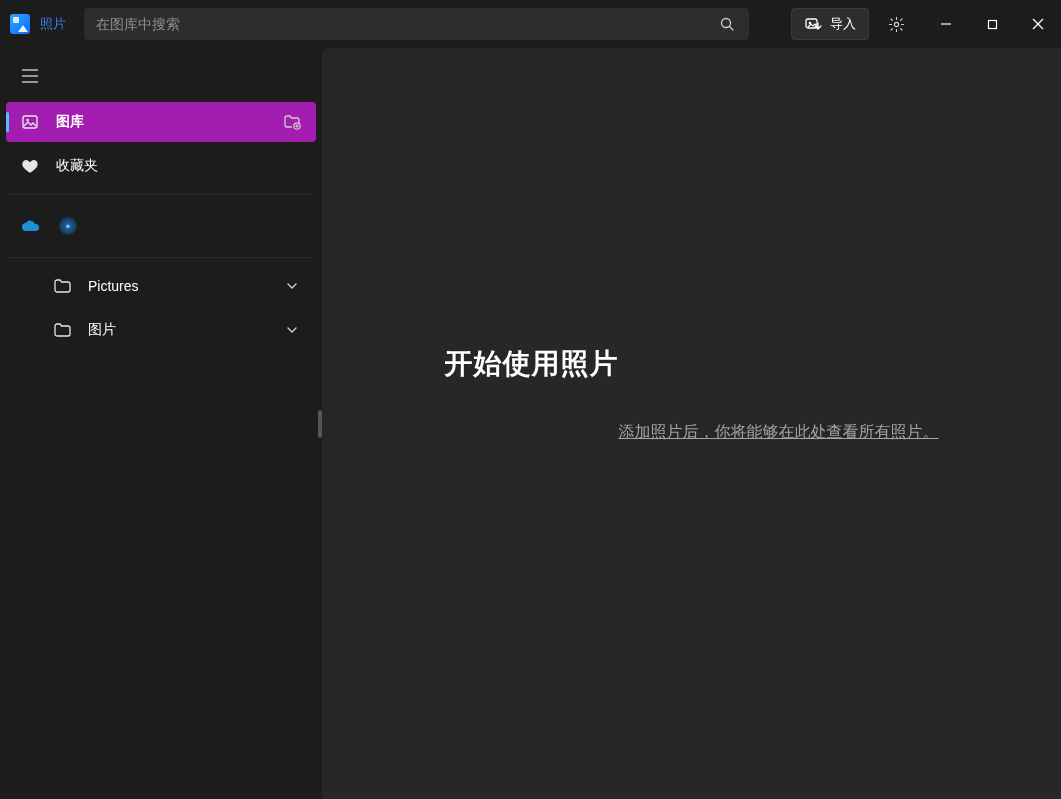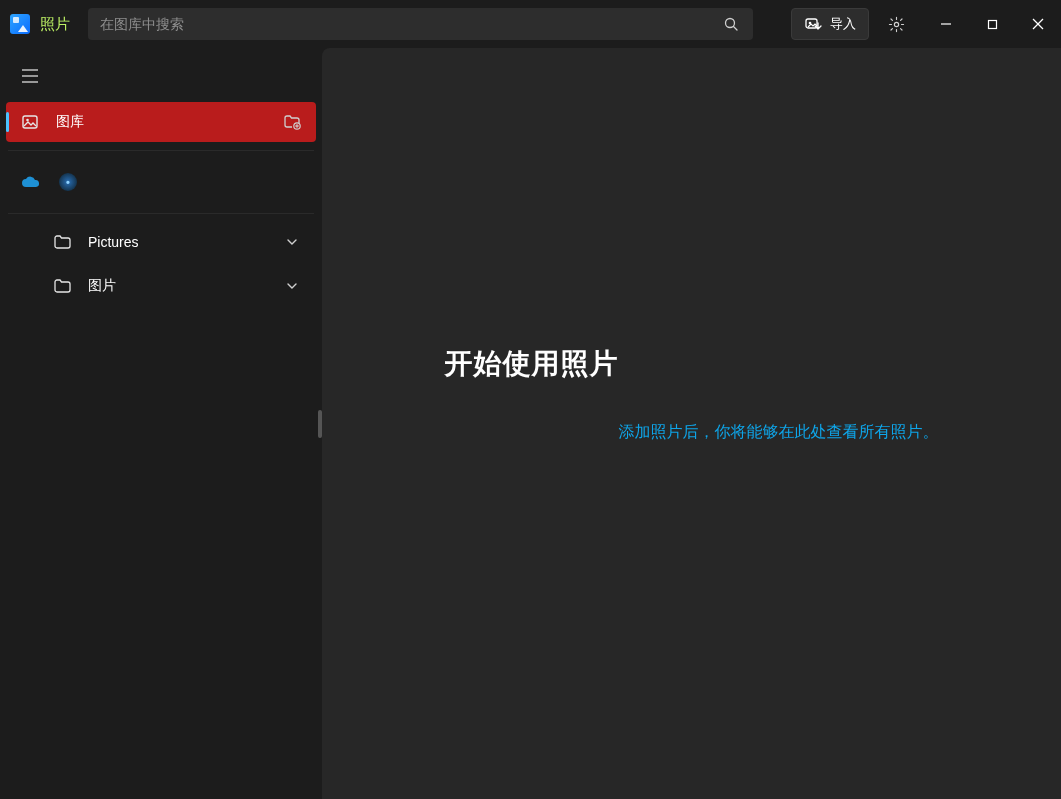--- a/index.html
+++ b/index.html
@@ -34,21 +34,21 @@
     background:#ffffffcc; border-radius:1px;
   }
   .app-icon::after {
     content:"";
     position:absolute; right:2px; bottom:2px; width:0; height:0;
     border-left:5px solid transparent;
     border-right:5px solid transparent;
     border-bottom:7px solid #fff;
     opacity:.9;
   }
-  .app-title { color:#bef264; font-size:15px; margin-right:18px; }
+  .app-title { color:#3b82f6; font-size:13px; margin-right:18px; }
 
   .searchbox {
     flex: 0 0 665px;
     height: 32px;
     background:#2d2d2d;
     border-radius:4px;
     display:flex;
     align-items:center;
     padding:0 8px 0 12px;
   }
@@ -111,21 +111,21 @@
   .navitem {
     height:40px;
     margin:2px 6px;
     border-radius:4px;
     display:flex;align-items:center;
     padding:0 12px 0 14px;
     gap:16px;
     color:#fff;
     position:relative;
   }
-  .navitem.selected { background:#b91c1c; }
+  .navitem.selected { background:#a21caf;font-weight:bold; }
   .navitem.selected::before {
     content:"";position:absolute;left:0;top:10px;bottom:10px;width:3px;
     background:#4cc2ff;border-radius:2px;
   }
   .navitem .label { flex:1; font-size:14px; }
   .navitem.sub { padding-left:46px; }
   .rowicon { width:20px;display:flex;justify-content:center;color:#e6e6e6; }
   .trail { width:24px;display:flex;justify-content:center;color:#cfcfcf; }
 
   .divider { height:1px;background:#2a2a2a;margin:6px 8px; }
@@ -139,21 +139,21 @@
 
   .content {
     flex:1;
     background:#272727;
     border-radius:8px 0 0 0;
     position:relative;
     display:flex;flex-direction:row;align-items:center;justify-content:center;
     text-align:center;
   }
   .content h1 { font-size:28px;font-weight:600;letter-spacing:1px;margin-top:-120px; }
-  .content p  { margin-top:18px;font-size:16px;color:#0ea5e9; }
+  .content p  { margin-top:18px;font-size:16px;color:#a3a3a3;text-decoration:underline; }
 
   .split-handle {
     position:absolute;left:-4px;top:50%;transform:translateY(-50%);
     width:4px;height:28px;border-radius:2px;background:#555;
   }
 
   svg { display:block; }
 </style>
 </head>
 <body>
@@ -241,20 +241,28 @@
         <svg width="18" height="18" viewBox="0 0 18 18" fill="none">
           <path d="M2 5a2 2 0 012-2h3l1.5 2H14a2 2 0 012 2v3" stroke="currentColor" stroke-width="1.3" fill="none"></path>
           <path d="M2 5v7a2 2 0 002 2h5" stroke="currentColor" stroke-width="1.3" fill="none"></path>
           <circle cx="14" cy="13" r="3.2" stroke="currentColor" stroke-width="1.2" fill="none"></circle>
           <line x1="14" y1="11.2" x2="14" y2="14.8" stroke="currentColor" stroke-width="1.2"></line>
           <line x1="12.2" y1="13" x2="15.8" y2="13" stroke="currentColor" stroke-width="1.2"></line>
         </svg>
       </span>
     </div>
 
+    <div class="navitem">
+      <span class="rowicon">
+        <svg width="18" height="18" viewBox="0 0 24 24">
+          <path d="M12 21s-7-4.35-9.5-8.5C.5 8 3 4 7 4c2 0 3.5 1.5 5 3 1.5-1.5 3-3 5-3 4 0 6.5 4 4.5 8.5C19 16.65 12 21 12 21z" fill="currentColor"></path>
+        </svg>
+      </span>
+      <span class="label">收藏夹</span>
+    </div>
 
     <div class="divider"></div>
 
     <div class="navitem" style="height:46px;">
       <span class="rowicon">
         <svg width="20" height="14" viewBox="0 0 20 14">
           <path d="M6 12a4 4 0 010-8 5 5 0 019 1 3.5 3.5 0 011 7H6z" fill="#1e90d4"></path>
         </svg>
       </span>
       <span class="trail">

